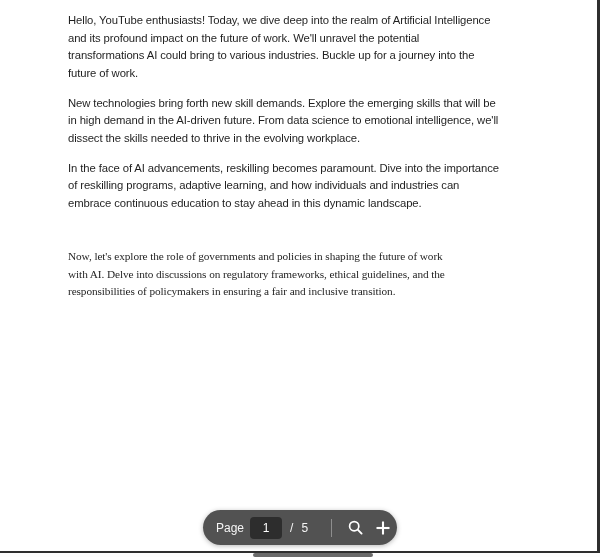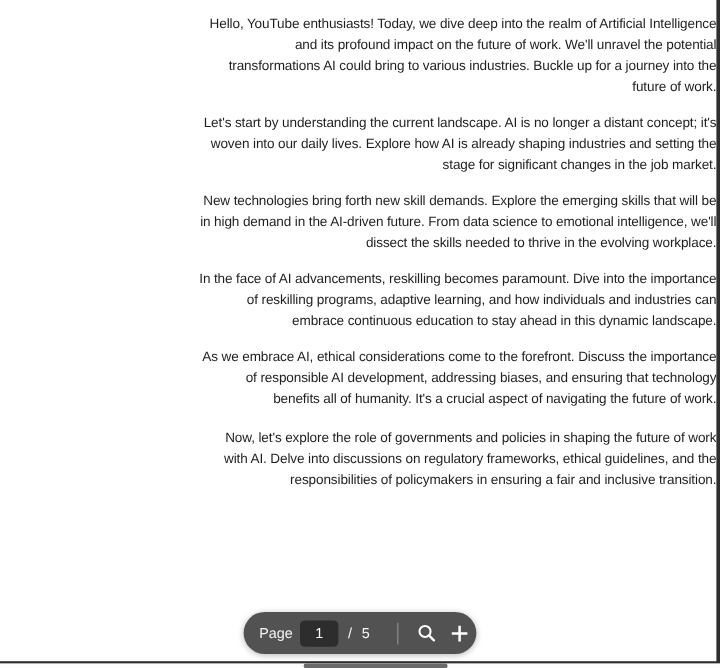--- a/index.html
+++ b/index.html
@@ -18,23 +18,22 @@
     box-sizing: border-box;
     overflow: hidden;
   }
   .doc-para {
     white-space: pre;
     margin: 0 0 12.5px 0;
     font-size: 11.3px;
     line-height: 17.5px;
     letter-spacing: -0.1px;
     color: #1f1f1f;
-    text-align: right;
   }
-  .doc-para.last-para { margin-top: 15px; }
+  .doc-para.last-para { margin-top: 36px; font-family: Liberation Serif, serif; }
 
   .page-border-right {
     position: absolute; left: 597px; top: 0;
     width: 3px; height: 552px; background: #2e2e2e;
   }
   .page-border-bottom {
     position: absolute; left: 0; top: 551px;
     width: 600px; height: 2px; background: #2e2e2e;
   }
   .below-page-strip {
@@ -90,32 +89,26 @@
   .pill-icon-btn svg { display: block; }
 </style>
 </head>
 <body>
 
 <div class="page">
   <p class="doc-para">Hello, YouTube enthusiasts! Today, we dive deep into the realm of Artificial Intelligence
 and its profound impact on the future of work. We'll unravel the potential
 transformations AI could bring to various industries. Buckle up for a journey into the
 future of work.</p>
-  <p class="doc-para">Let's start by understanding the current landscape. AI is no longer a distant concept; it's
-woven into our daily lives. Explore how AI is already shaping industries and setting the
-stage for significant changes in the job market.</p>
   <p class="doc-para">New technologies bring forth new skill demands. Explore the emerging skills that will be
 in high demand in the AI-driven future. From data science to emotional intelligence, we'll
 dissect the skills needed to thrive in the evolving workplace.</p>
   <p class="doc-para">In the face of AI advancements, reskilling becomes paramount. Dive into the importance
 of reskilling programs, adaptive learning, and how individuals and industries can
 embrace continuous education to stay ahead in this dynamic landscape.</p>
-  <p class="doc-para">As we embrace AI, ethical considerations come to the forefront. Discuss the importance
-of responsible AI development, addressing biases, and ensuring that technology
-benefits all of humanity. It's a crucial aspect of navigating the future of work.</p>
   <p class="doc-para last-para">Now, let's explore the role of governments and policies in shaping the future of work
 with AI. Delve into discussions on regulatory frameworks, ethical guidelines, and the
 responsibilities of policymakers in ensuring a fair and inclusive transition.</p>
 </div>
 
 <div class="page-border-right"></div>
 <div class="page-border-bottom"></div>
 <div class="below-page-strip"></div>
 <div class="gesture-bar"></div>
 

